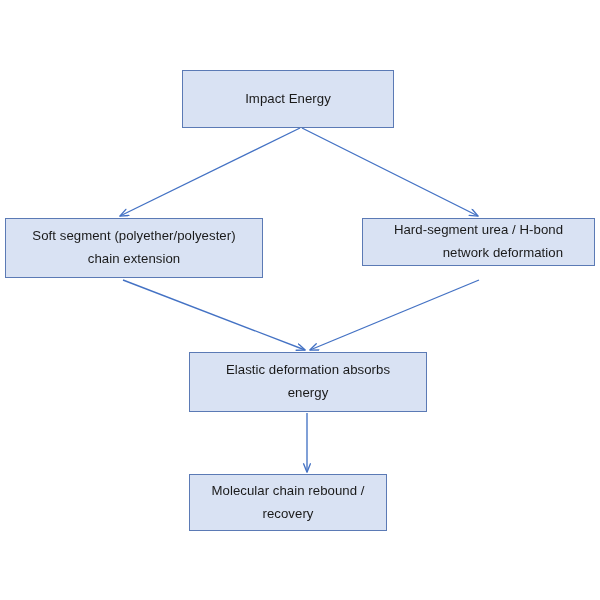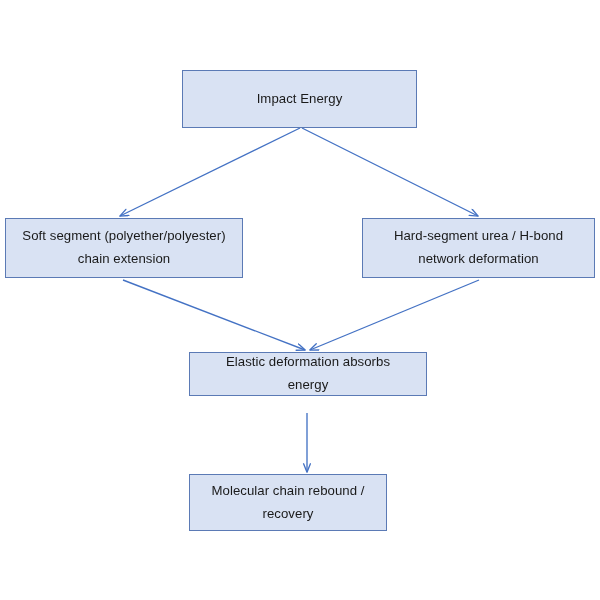--- a/index.html
+++ b/index.html
@@ -35,24 +35,24 @@
     color: #1a1a1a;
     font-size: 13.2px;
     line-height: 1.72;
     padding: 0 8px;
     letter-spacing: 0.05px;
   }
   .node-label {
     display: block;
     white-space: pre-line;
   }
-  #node-impact      { left: 182px; top: 70px;  width: 235px; height: 58px; }
-  #node-soft        { left: 5px;   top: 218px; width: 238px; height: 60px; }
-  #node-hard        { left: 362px; top: 218px; width: 233px; height: 60px; }
-  #node-elastic     { left: 189px; top: 352px; width: 238px; height: 44px; }
+  #node-impact      { left: 182px; top: 70px;  width: 212px; height: 58px; }
+  #node-soft        { left: 5px;   top: 218px; width: 258px; height: 60px; }
+  #node-hard        { left: 362px; top: 218px; width: 233px; height: 48px; text-align: right; }
+  #node-elastic     { left: 189px; top: 352px; width: 238px; height: 60px; }
   #node-rebound     { left: 189px; top: 474px; width: 198px; height: 57px; }
 </style>
 </head>
 <body>
 
 <div id="canvas">
 
   <svg class="edges" viewBox="0 0 600 600" width="600" height="600">
     <defs>
       <marker id="ah" markerWidth="11" markerHeight="11" refX="9.2" refY="4" orient="auto" markerUnits="userSpaceOnUse">

